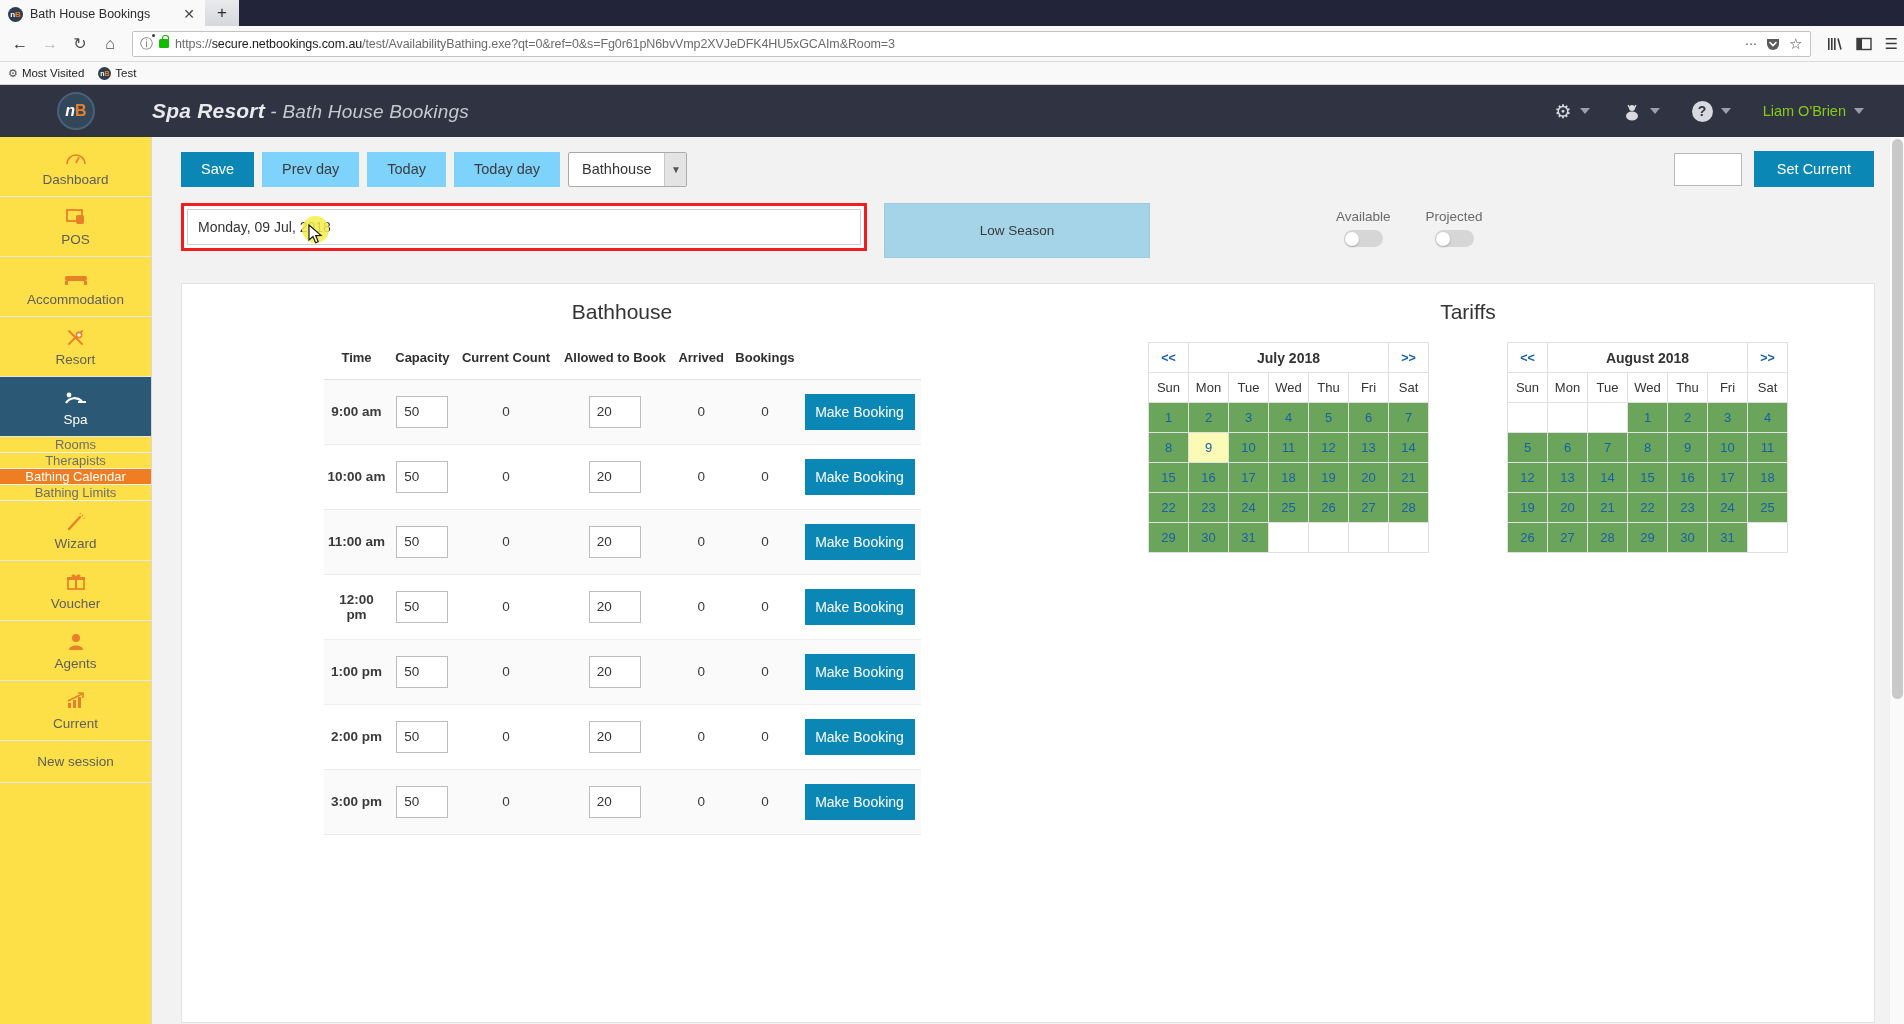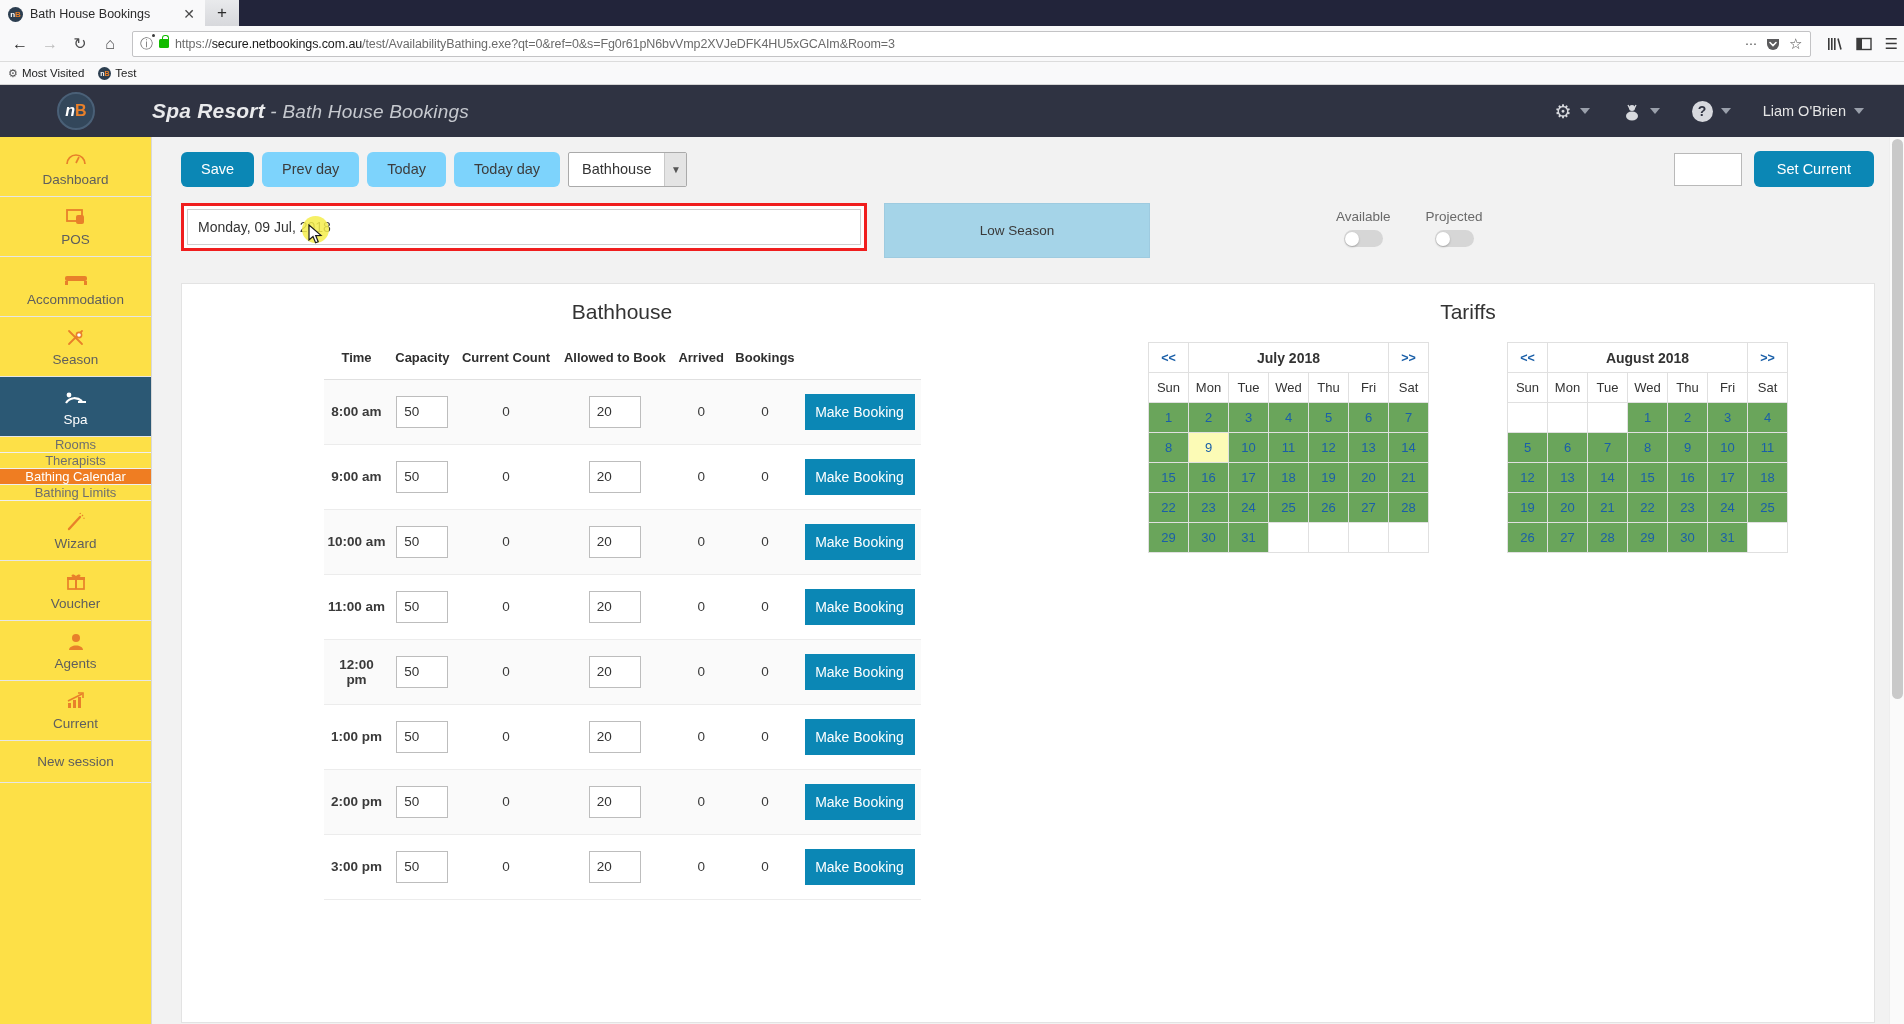--- a/index.html
+++ b/index.html
@@ -110,21 +110,21 @@
   .head-item { display:flex; align-items:center; gap:8px; padding: 0 16px; font-size: 14px; }
   .caret-down {
     width:0;height:0;border-left:5px solid transparent;border-right:5px solid transparent;
     border-top:6px solid #9aa0ab;
   }
   .gear-glyph { font-size: 19px; color:#d7d9de; }
   .help-glyph {
     width: 21px;height:21px;border-radius:50%;background:#d7d9de;color:#2f3342;
     font-size: 14px; font-weight:bold; display:flex;align-items:center;justify-content:center;
   }
-  .username { font-size: 14.5px; color:#e5e5e5; }
+  .username { font-size: 14.5px; color:#84cc16; }
 
   
   .sidebar {
     position: absolute; left:0; top:52px; width: 152px; bottom: 0;
     background: #fde047; border-right: 1px solid #d8d8d8;
   }
   .side-item {
     padding: 11px 4px 9px; text-align: center;
     border-bottom: 1px solid #e6e6e6;
     color: #5e5e5e; font-size: 13.5px;
@@ -139,21 +139,21 @@
   .side-sub.orange { background:#ef7d22; color:#fff; }
   .side-item.plain { font-size:13.5px; padding: 13px 4px; }
 
   
   .main { position:absolute; left:152px; top:52px; right:0; bottom:0; overflow:hidden; }
 
   .toolbar { display:flex; align-items:center; gap: 8px; padding: 14px 0 0 29px; }
   .btn {
     height: 35px; padding: 0 19px; border: 1px solid transparent;
     font-size: 14.5px; display:flex; align-items:center; justify-content:center;
-    border-radius: 6px; white-space: nowrap;
+    border-radius: 0; white-space: nowrap;
   }
   .btn-primary { background:#0b87b5; color:#fff; }
   .btn-default { background:#7dd3fc; color:#3c3c3c; }
   .select-wrap {
     height: 35px; display:flex; align-items:stretch;
     border:1px solid #aaa; background:#fff; border-radius:2px;
   }
   .select-val { display:flex;align-items:center;padding:0 13px;font-size:14.5px;color:#333;}
   .select-arrow {
     width: 22px; border-left:1px solid #c9c9c9; background:#e4e4e4;
@@ -372,21 +372,21 @@
         </span>
         <span>Accommodation</span>
       </div>
       <div class="side-item">
         <span class="side-ico">
           <svg width="20" height="20" viewBox="0 0 20 20">
               <path d="M3 3 L16 16 M16 3 L3 16" stroke="#e8802a" stroke-width="1.8" stroke-linecap="round"></path>
               <circle cx="13" cy="7" r="2.6" fill="#fff" stroke="#e8802a" stroke-width="1.6"></circle>
             </svg>
         </span>
-        <span>Season</span>
+        <span>Resort</span>
       </div>
       <div class="side-item active">
         <span class="side-ico">
           <svg width="24" height="16" viewBox="0 0 24 16">
               <circle cx="5" cy="5" r="2.4" fill="#fff"></circle>
               <path d="M2 13 C6 7 13 7 18 11" stroke="#fff" stroke-width="2.2" fill="none"></path>
               <path d="M14 12 h8" stroke="#fff" stroke-width="2"></path>
             </svg>
         </span>
         <span>Spa</span>
@@ -490,31 +490,20 @@
               <th>Capacity</th>
               <th>Current Count</th>
               <th>Allowed to Book</th>
               <th>Arrived</th>
               <th>Bookings</th>
               <th></th>
             </tr>
               </thead>
             <tbody id="bh-body">
                 <tr>
-                  <td class="time">8:00 am</td>
-                  <td><span class="cell-input">50</span></td>
-                  <td>0</td>
-                  <td><span class="cell-input">20</span></td>
-                  <td>0</td>
-                  <td class="bk-link">0</td>
-                  <td class="mk">
-                    <div class="mk-btn">Make Booking</div>
-                  </td>
-                </tr>
-                <tr>
                   <td class="time">9:00 am</td>
                   <td><span class="cell-input">50</span></td>
                   <td>0</td>
                   <td><span class="cell-input">20</span></td>
                   <td>0</td>
                   <td class="bk-link">0</td>
                   <td class="mk">
                     <div class="mk-btn">Make Booking</div>
                   </td>
                 </tr>

